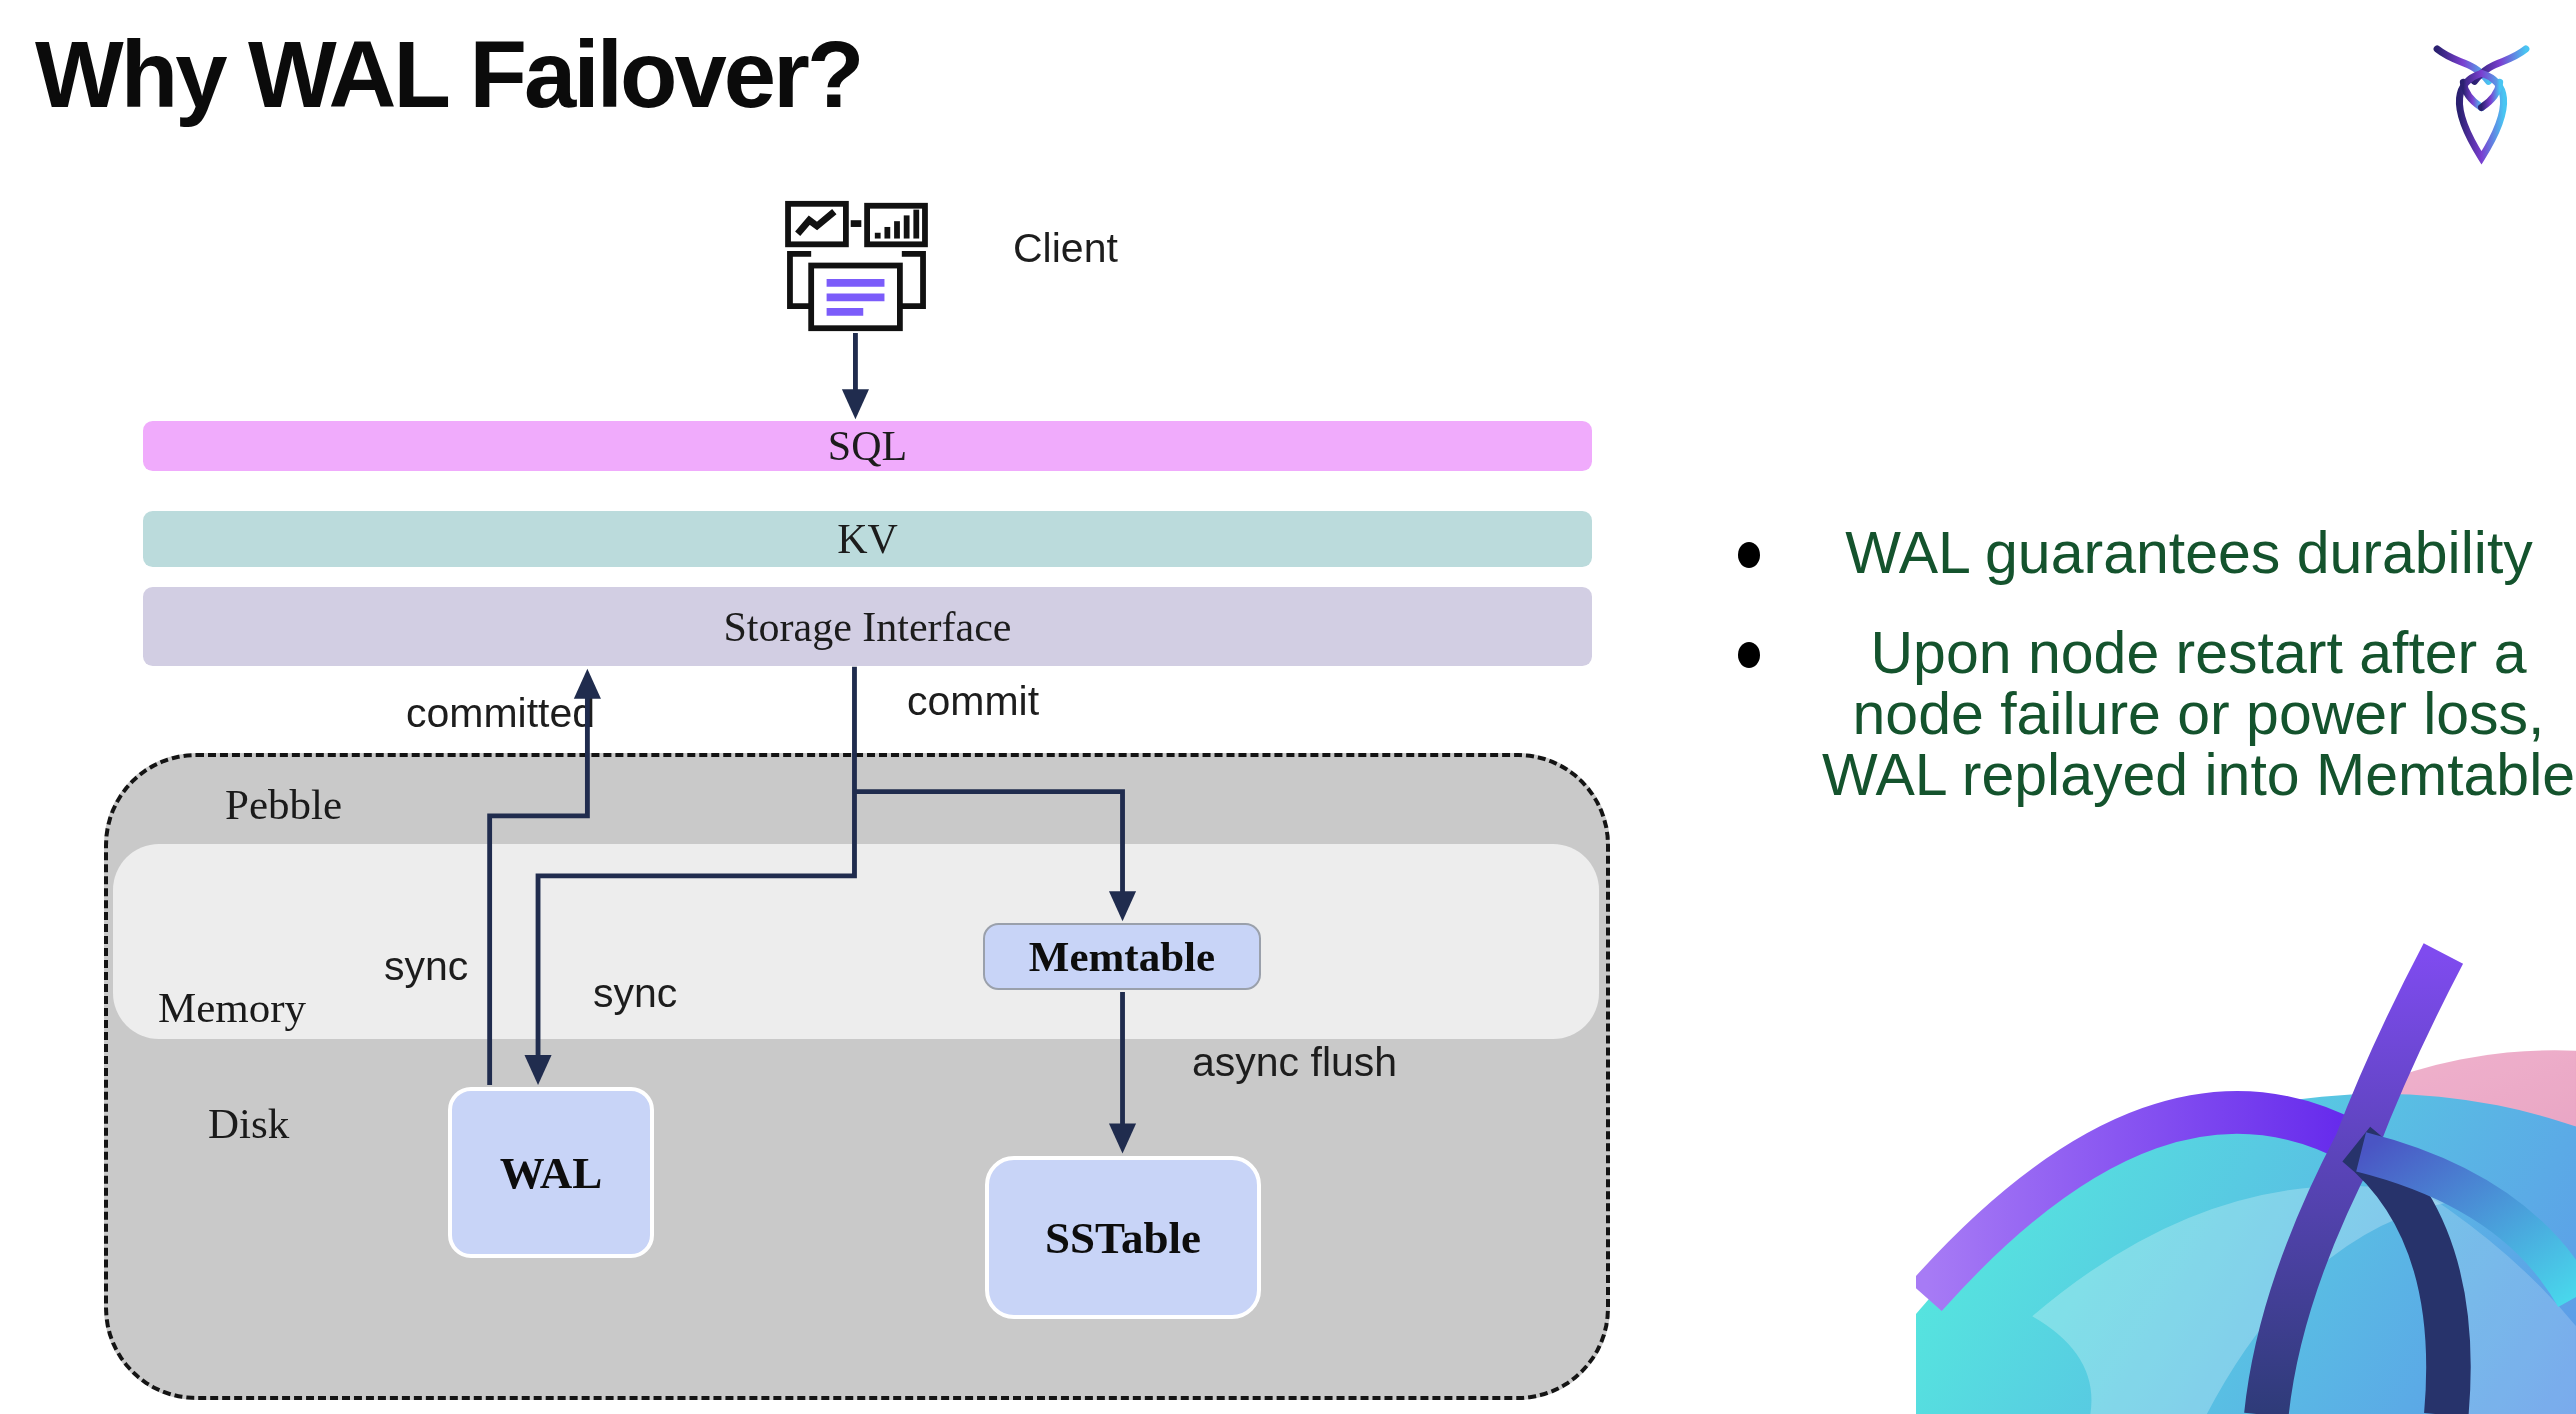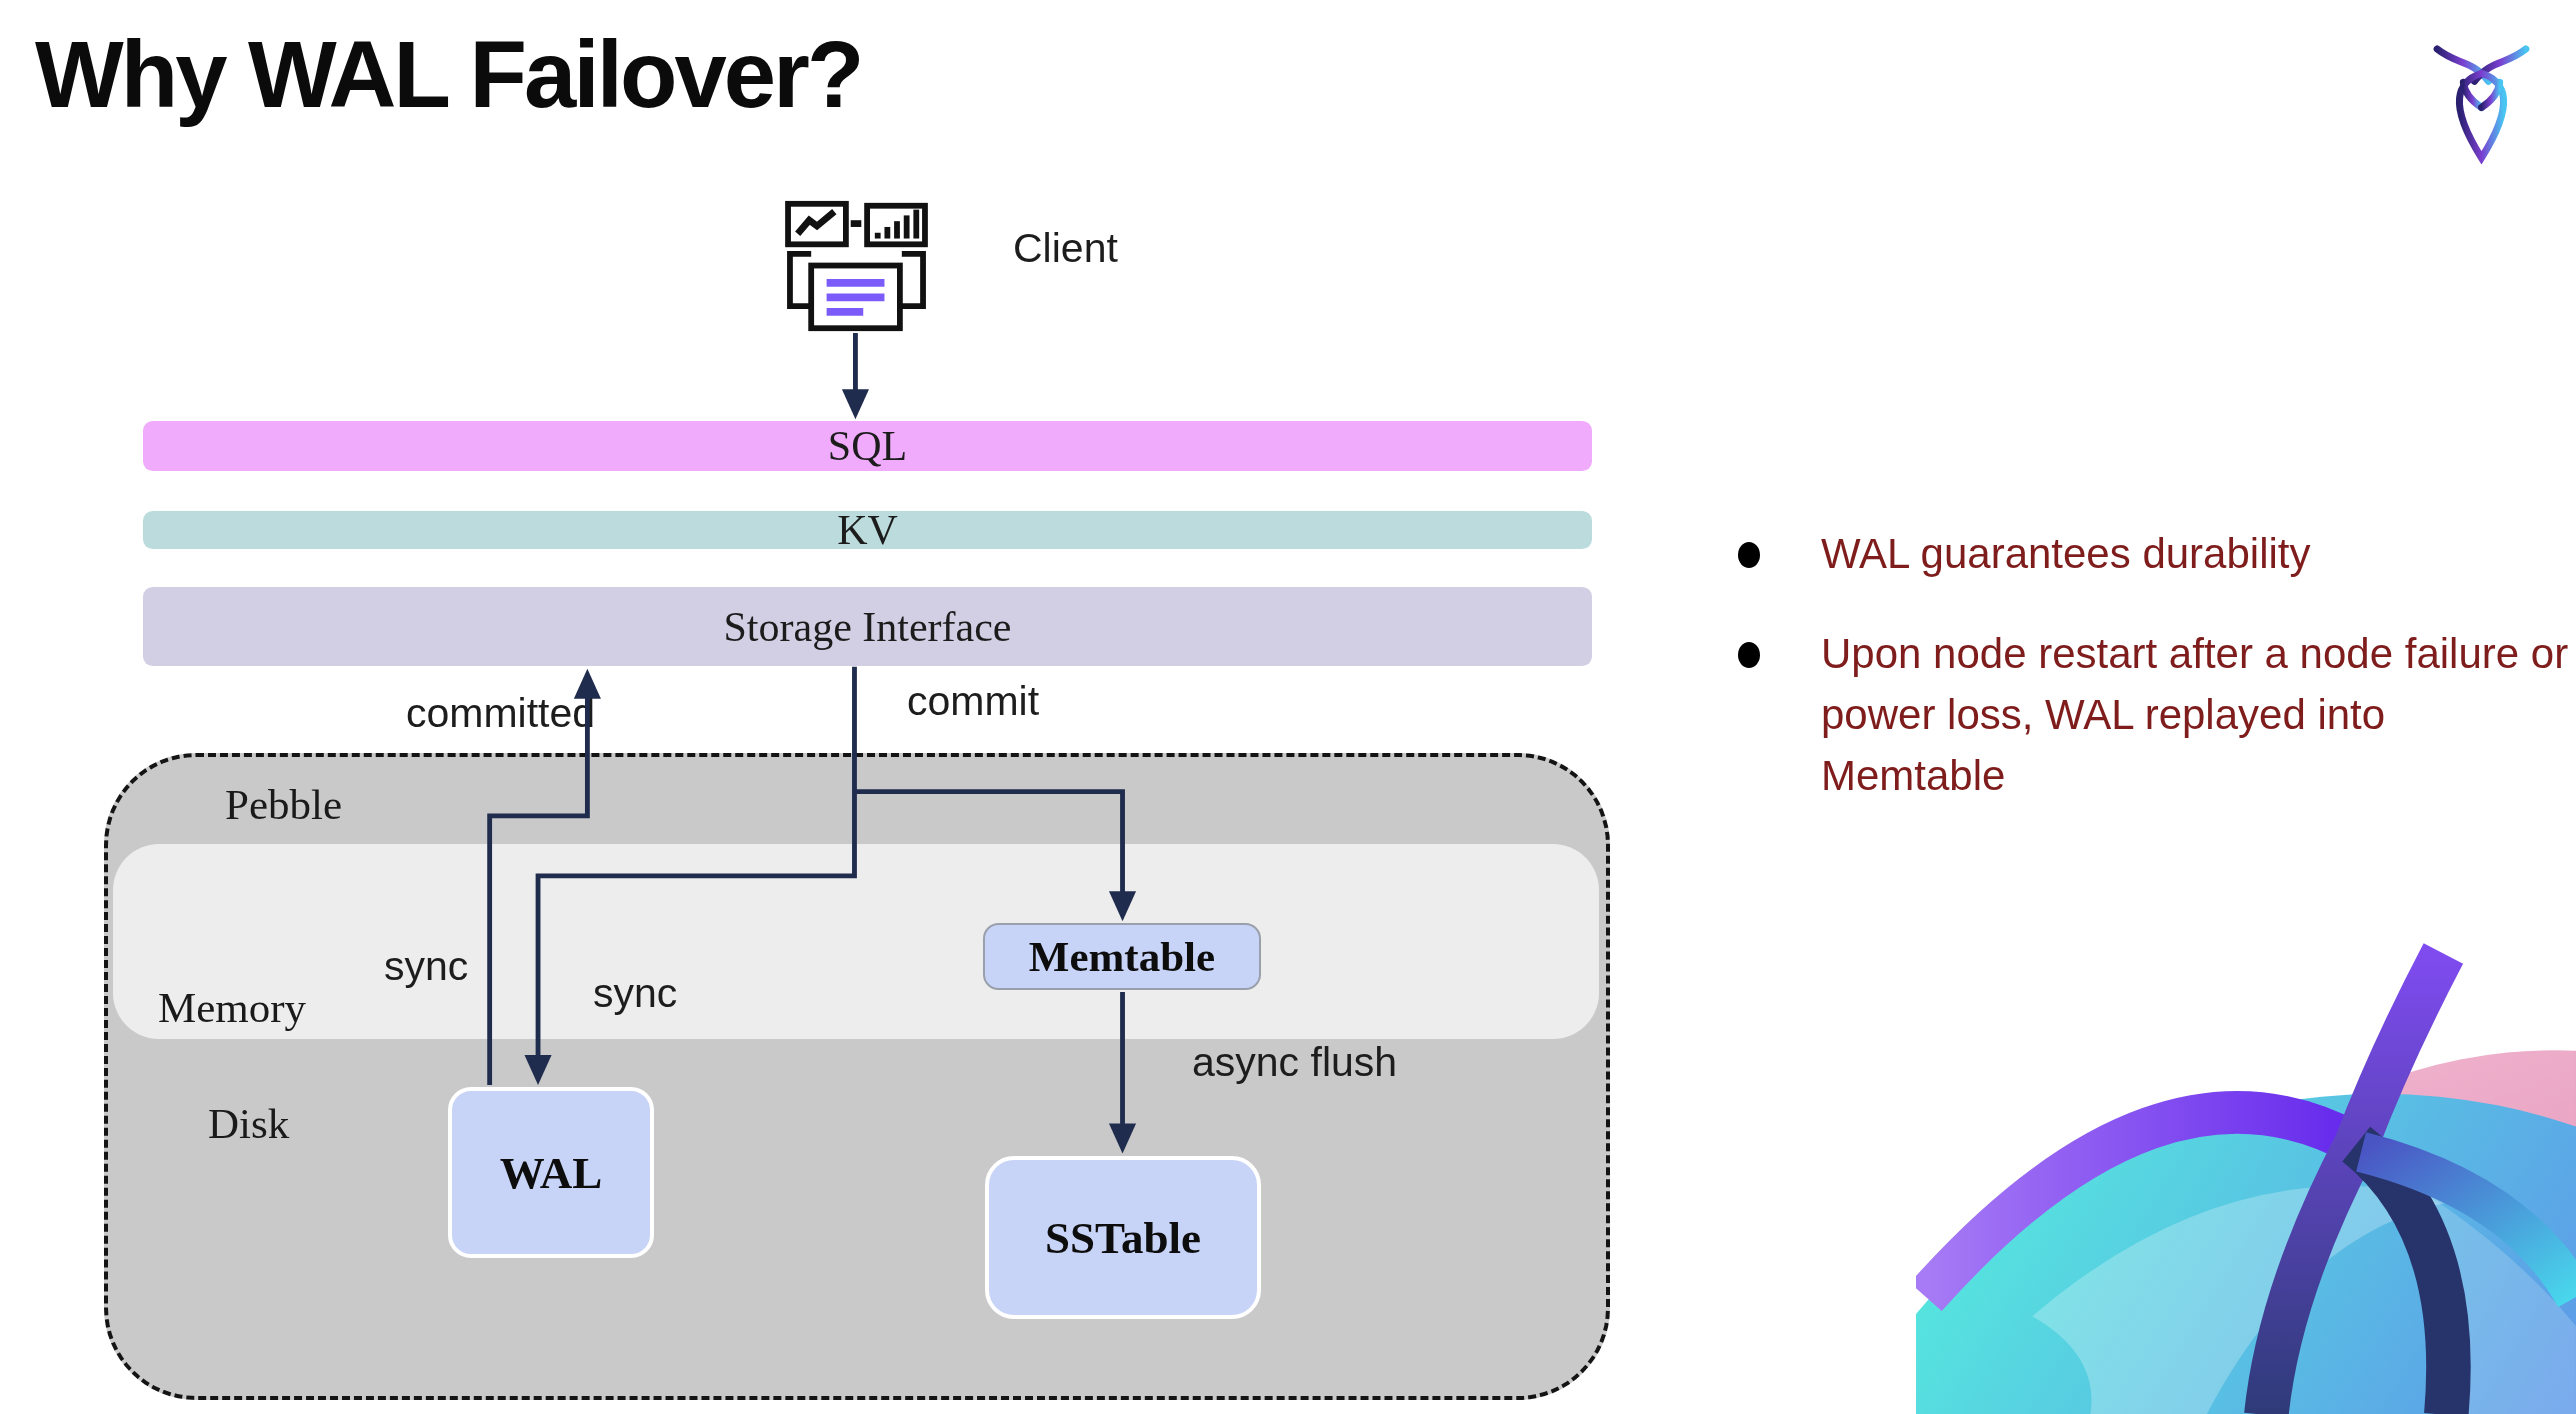--- a/index.html
+++ b/index.html
@@ -7,41 +7,41 @@
          font-family:"Liberation Sans",sans-serif;padding-left:7px;}
   .abs{position:absolute;}
 
   #page-title{left:35px;top:21px;font-size:94px;font-weight:800;letter-spacing:-2.9px;
               color:#0b0b0b;font-family:"Liberation Sans",sans-serif;}
 
   
   .layer-bar{left:143px;width:1449px;border-radius:9.7px;display:flex;align-items:center;justify-content:center;
              font-family:"Liberation Serif","DejaVu Serif",serif;font-size:42px;color:#1c1c1c;}
   #bar-sql{top:421px;height:50px;}
-  #bar-kv{top:511px;height:38px;justify-content:center;}
+  #bar-kv{top:511px;height:56px;justify-content:center;}
   #bar-storage{top:587px;height:79px;}
 
   
   #pebble-box{left:104px;top:753px;width:1506px;height:647px;background:#C9C9C9;
               border:4.8px dashed #141414;border-radius:92px;box-sizing:border-box;}
   #memory-band{left:113px;top:844px;width:1486px;height:195px;background:#EDEDED;border-radius:46px;}
 
   .zone-label{font-family:"Liberation Serif","DejaVu Serif",serif;font-size:43px;color:#1a1a1a;}
   .flow-label{font-family:"Liberation Sans",sans-serif;font-size:41px;color:#1d1d1d;}
 
   .node-box{background:#C8D4F7;display:flex;align-items:center;justify-content:center;
             font-family:"Liberation Serif","DejaVu Serif",serif;font-weight:bold;color:#0d0d0d;box-sizing:border-box;}
   #box-wal{left:448px;top:1087px;width:206px;height:171px;border:4.8px solid #ffffff;border-radius:23px;font-size:45px;}
   #box-memtable{left:983px;top:923px;width:278px;height:67px;border:2.9px solid #9aa0ab;border-radius:15.5px;font-size:43px;}
   #box-sstable{left:985px;top:1156px;width:276px;height:163px;border:4.8px solid #ffffff;border-radius:29px;font-size:45px;}
 
   
   #bullet-list{left:1705px;top:523px;width:852px;list-style:none;margin:0;padding:0;}
   #bullet-list li{position:relative;padding-left:116px;margin-bottom:39px;
-                  font-size:42px;line-height:61px;color:#7f1d1d;}
+                  font-size:59px;line-height:61px;color:#14532d;text-align:center;}
   #bullet-list li::before{content:"";position:absolute;left:33px;top:19.4px;width:22px;height:26px;
                   border-radius:50%;background:#000;}
   svg{display:block;}
 </style>
 </head>
 <body>
 
 <div id="slide">
 
   <div class="abs" id="page-title">Why WAL Failover?</div>

